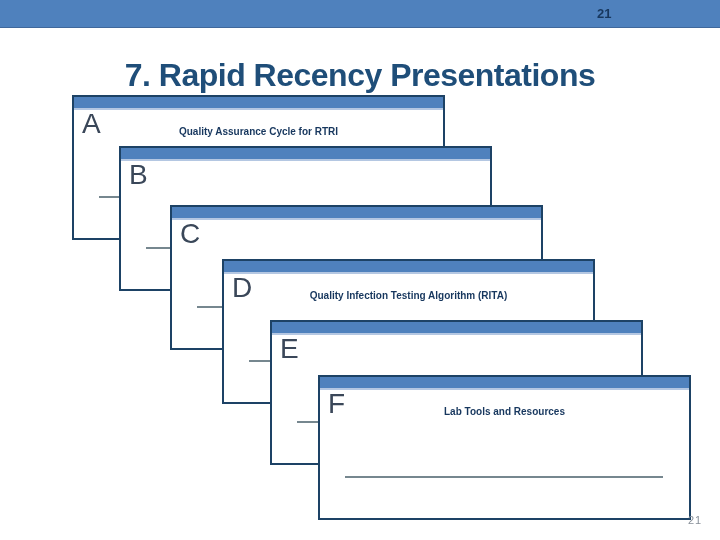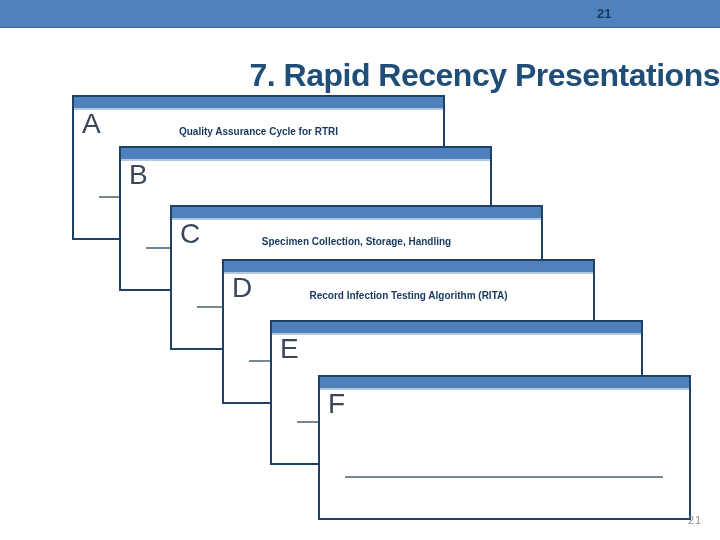--- a/index.html
+++ b/index.html
@@ -9,21 +9,21 @@
   }
   .topbar{
     position:absolute;top:0;left:0;width:720px;height:28px;
     background:#4f81bd;border-bottom:1px solid #40689b;box-sizing:border-box;
   }
   .topbar-page{
     position:absolute;top:6px;left:597px;width:40px;
     font-size:13px;font-weight:bold;color:#17375e;
   }
   .slide-title{
-    position:absolute;top:36px;left:0;width:720px;text-align:right;
+    position:absolute;top:36px;left:0;width:720px;text-align:center;
     font-size:32px;font-weight:bold;color:#1f4e79;letter-spacing:-0.5px;
   }
   .card{
     position:absolute;width:373px;height:145px;box-sizing:border-box;
     background:#ffffff;border:2px solid #1d4265;
   }
   .card-strip{
     position:absolute;top:0;left:0;right:0;height:11px;
     background:#4f81bd;border-bottom:2px solid #b4c7e2;
   }
@@ -70,38 +70,38 @@
 
   <div class="card card-b">
     <div class="card-strip"></div>
     <div class="card-letter">B</div>
     <div class="card-divider"></div>
   </div>
 
   <div class="card card-c">
     <div class="card-strip"></div>
     <div class="card-letter">C</div>
-    <div class="card-title">Specimen Collection, Storage, Handling</div>
     <div class="card-divider"></div>
   </div>
 
   <div class="card card-d">
     <div class="card-strip"></div>
     <div class="card-letter">D</div>
-    <div class="card-title">Record Infection Testing Algorithm (RITA)</div>
+    <div class="card-title">Quality Infection Testing Algorithm (RITA)</div>
     <div class="card-divider"></div>
   </div>
 
   <div class="card card-e">
     <div class="card-strip"></div>
     <div class="card-letter">E</div>
     <div class="card-divider"></div>
   </div>
 
   <div class="card card-f">
     <div class="card-strip"></div>
     <div class="card-letter">F</div>
+    <div class="card-title">Lab Tools and Resources</div>
     <div class="card-divider"></div>
   </div>
 
   <div class="footer-page">21</div>
 
 </div>
 
 </body></html>

